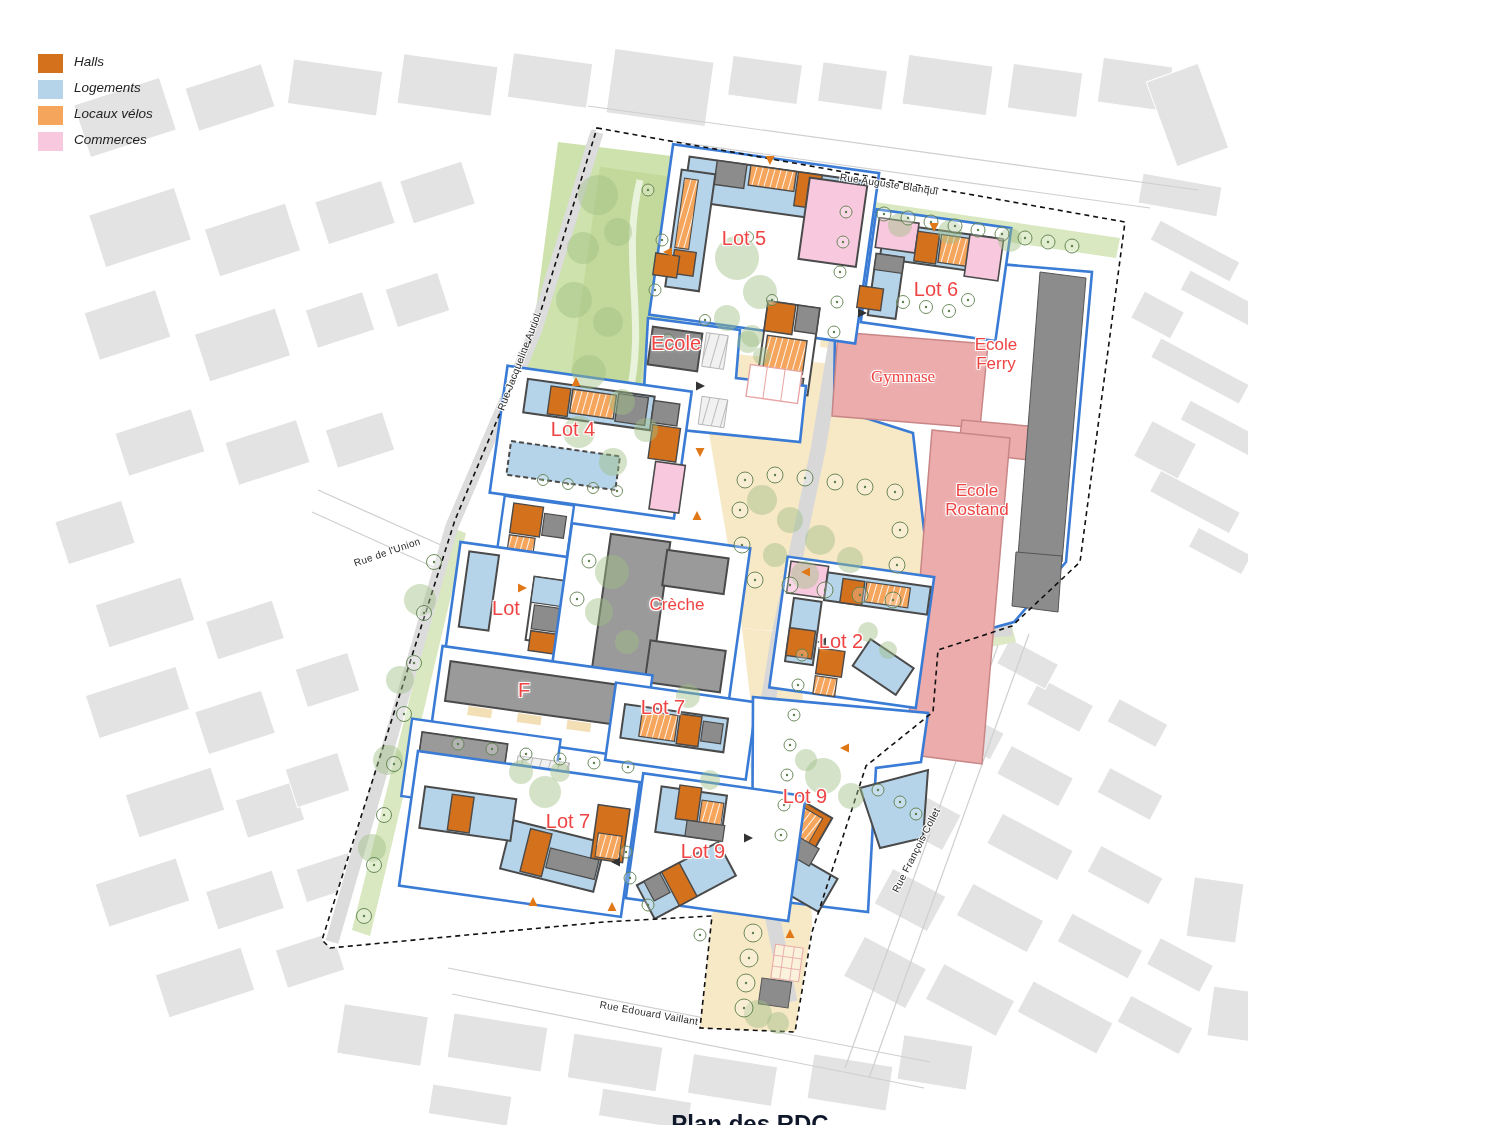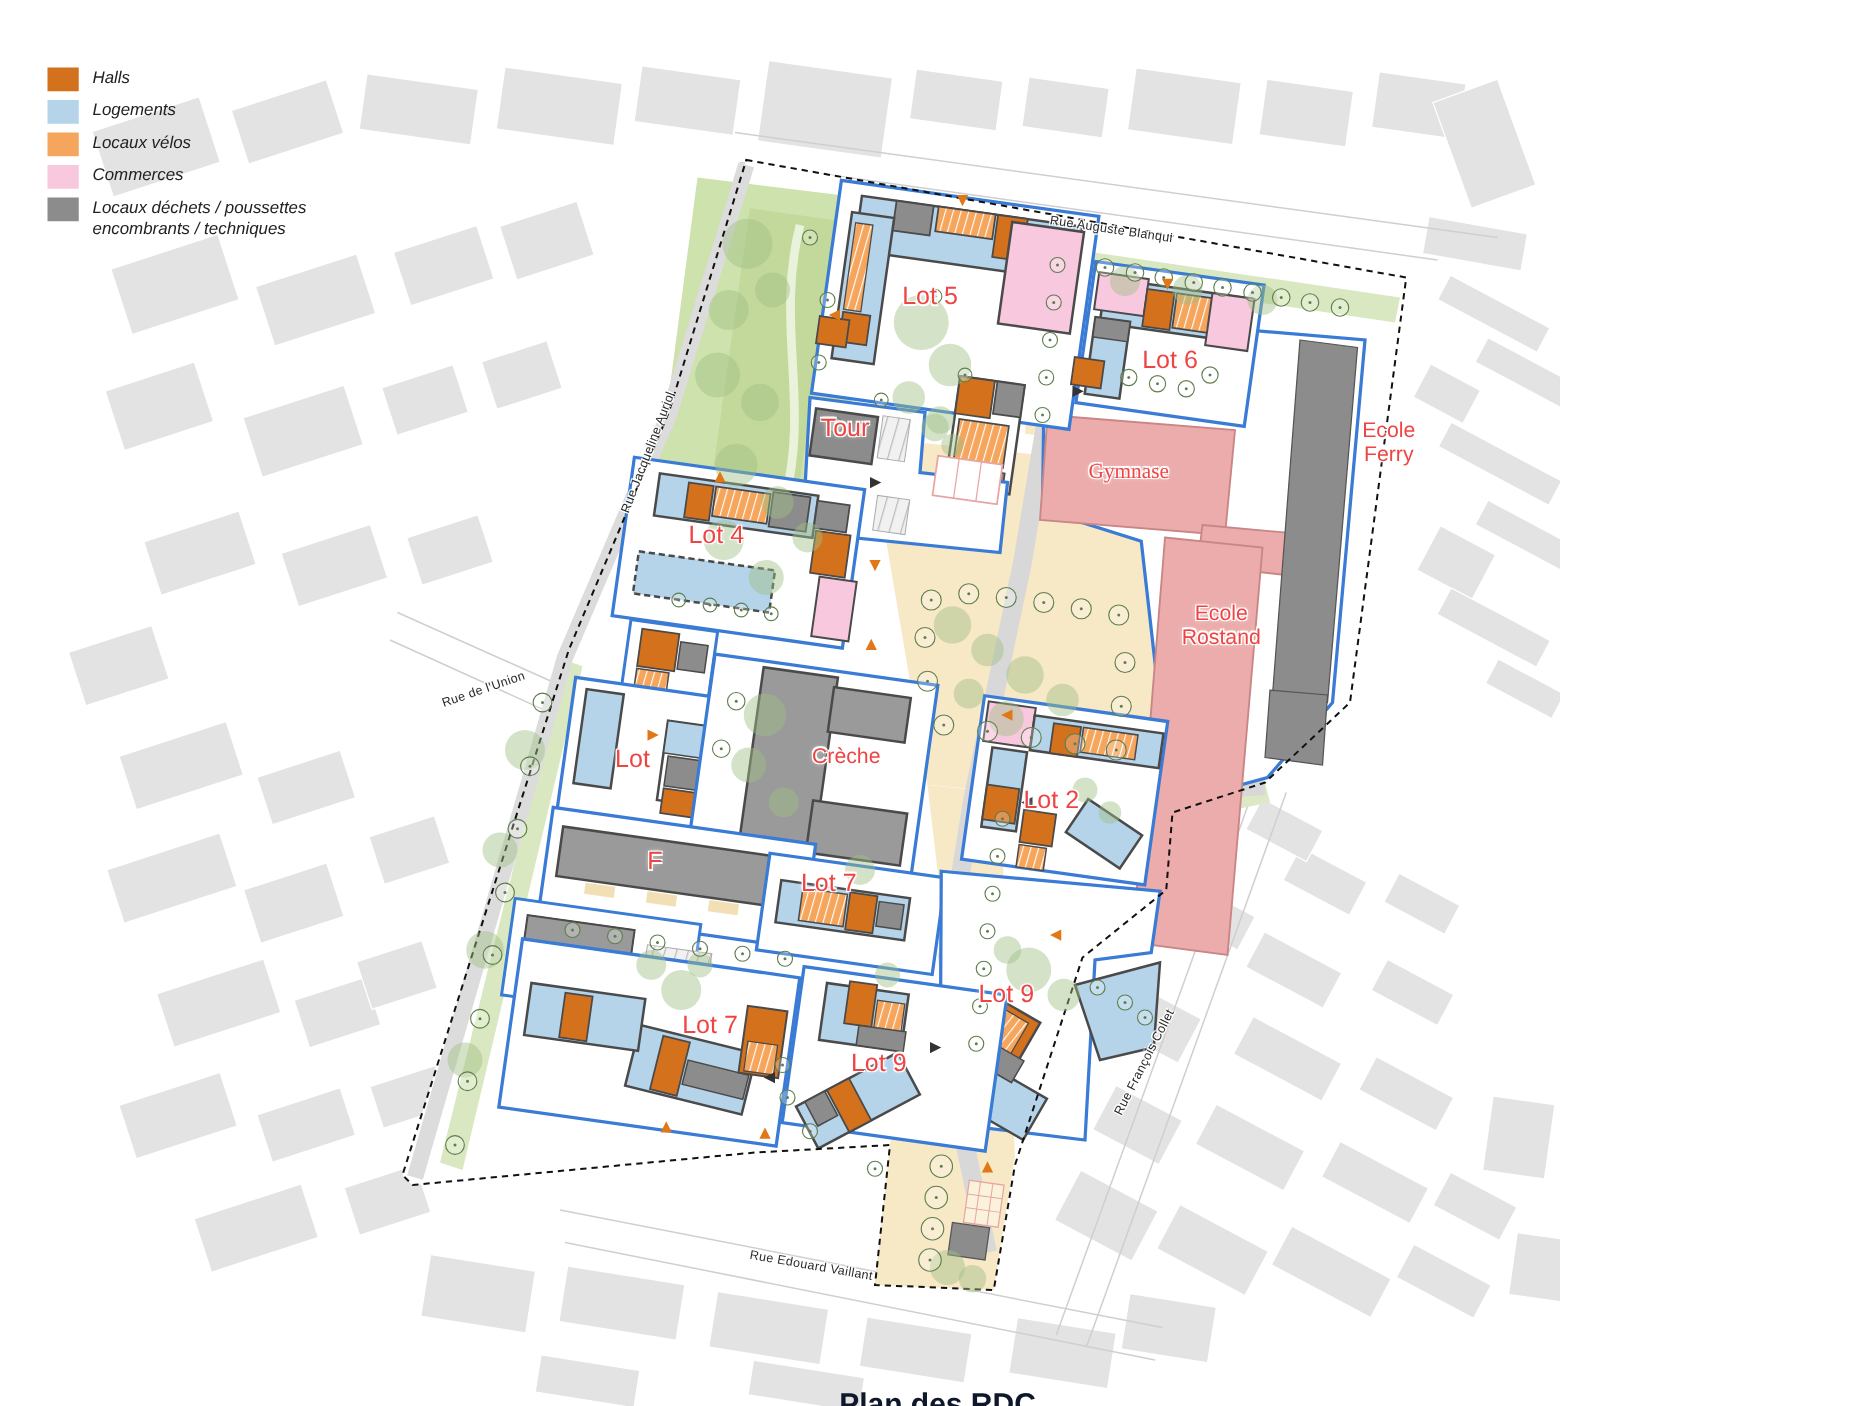--- a/index.html
+++ b/index.html
@@ -558,32 +558,28 @@
     <span class="legend-label">Logements</span>
   </div>
   <div class="legend-row">
     <span class="swatch" style="background-color: rgb(245, 165, 92);"></span>
     <span class="legend-label">Locaux vélos</span>
   </div>
   <div class="legend-row">
     <span class="swatch" style="background-color: rgb(248, 200, 222);"></span>
     <span class="legend-label">Commerces</span>
   </div>
-  <div class="legend-row">
-    <span class="swatch" style="background-color: rgb(140, 140, 140);"></span>
-    <span class="legend-label">Locaux déchets / poussettes encombrants / techniques</span>
-  </div>
 </div>
 
 <div class="mlabel" style="left:744px;top:238px;">Lot 5</div>
 <div class="mlabel" style="left:936px;top:289px;">Lot 6</div>
-<div class="mlabel" style="left:676px;top:343px;">Tour</div>
+<div class="mlabel" style="left:676px;top:343px;">Ecole</div>
 <div class="mlabel" style="left:573px;top:429px;">Lot 4</div>
 <div class="mlabel place" style="left:903px;top:377px;font-family:Liberation Serif, serif;">Gymnase</div>
-<div class="mlabel place wrap" style="left:1111px;top:354px;">Ecole Ferry</div>
+<div class="mlabel place wrap" style="left:996px;top:354px;">Ecole Ferry</div>
 <div class="mlabel place wrap" style="left:977px;top:500px;width:80px;">Ecole Rostand</div>
 <div class="mlabel" style="left:506px;top:608px;">Lot</div>
 <div class="mlabel place" style="left:677px;top:605px;">Crèche</div>
 <div class="mlabel" style="left:841px;top:641px;">Lot 2</div>
 <div class="mlabel" style="left:524px;top:690px;">F</div>
 <div class="mlabel" style="left:653px;top:707px;padding-left:20px;">Lot 7</div>
 <div class="mlabel" style="left:805px;top:796px;">Lot 9</div>
 <div class="mlabel" style="left:568px;top:821px;">Lot 7</div>
 <div class="mlabel" style="left:703px;top:851px;">Lot 9</div>
 

